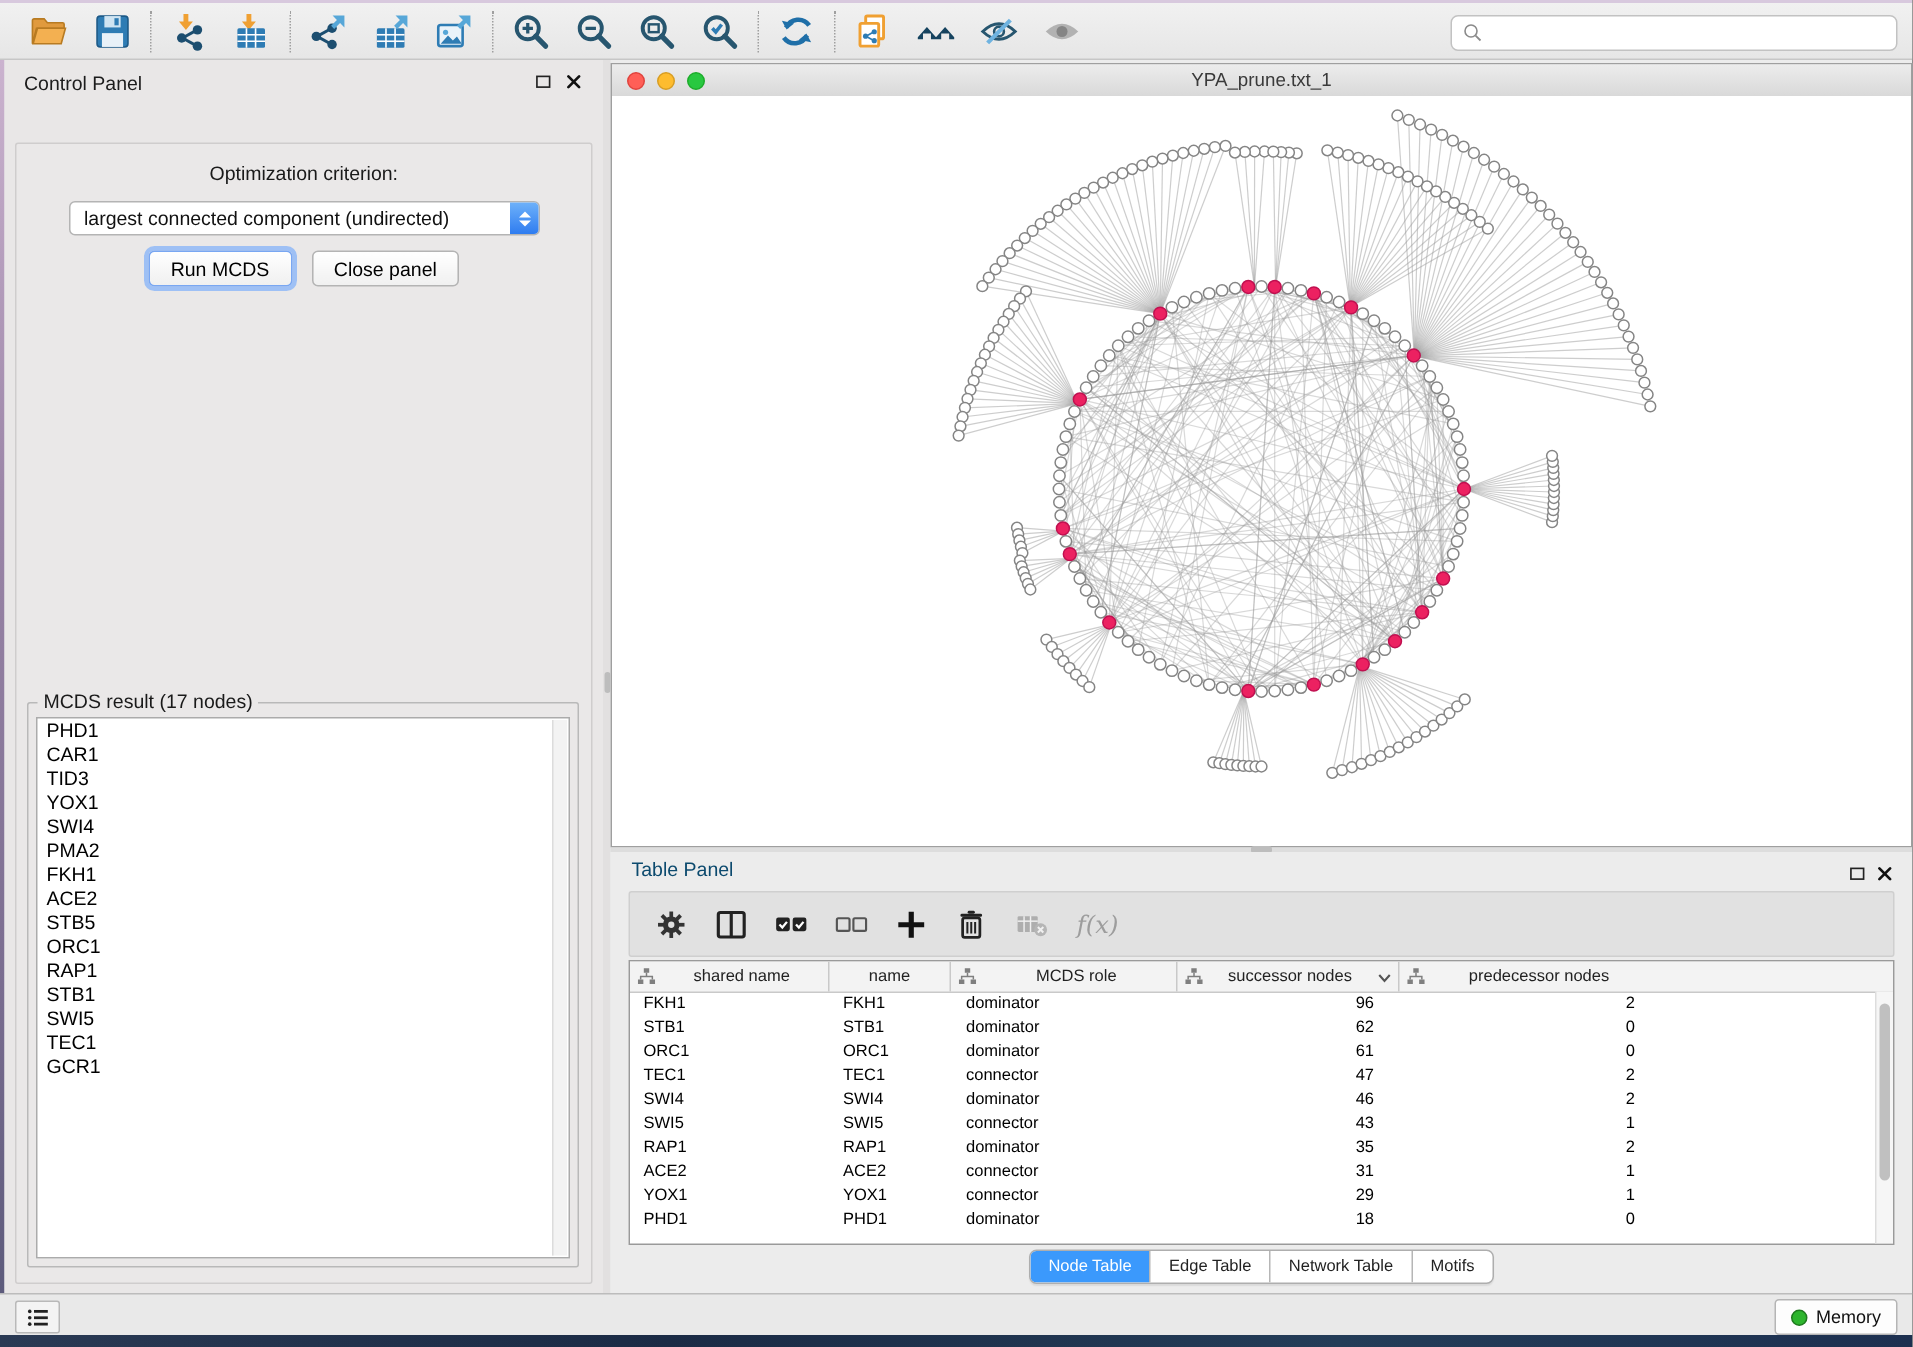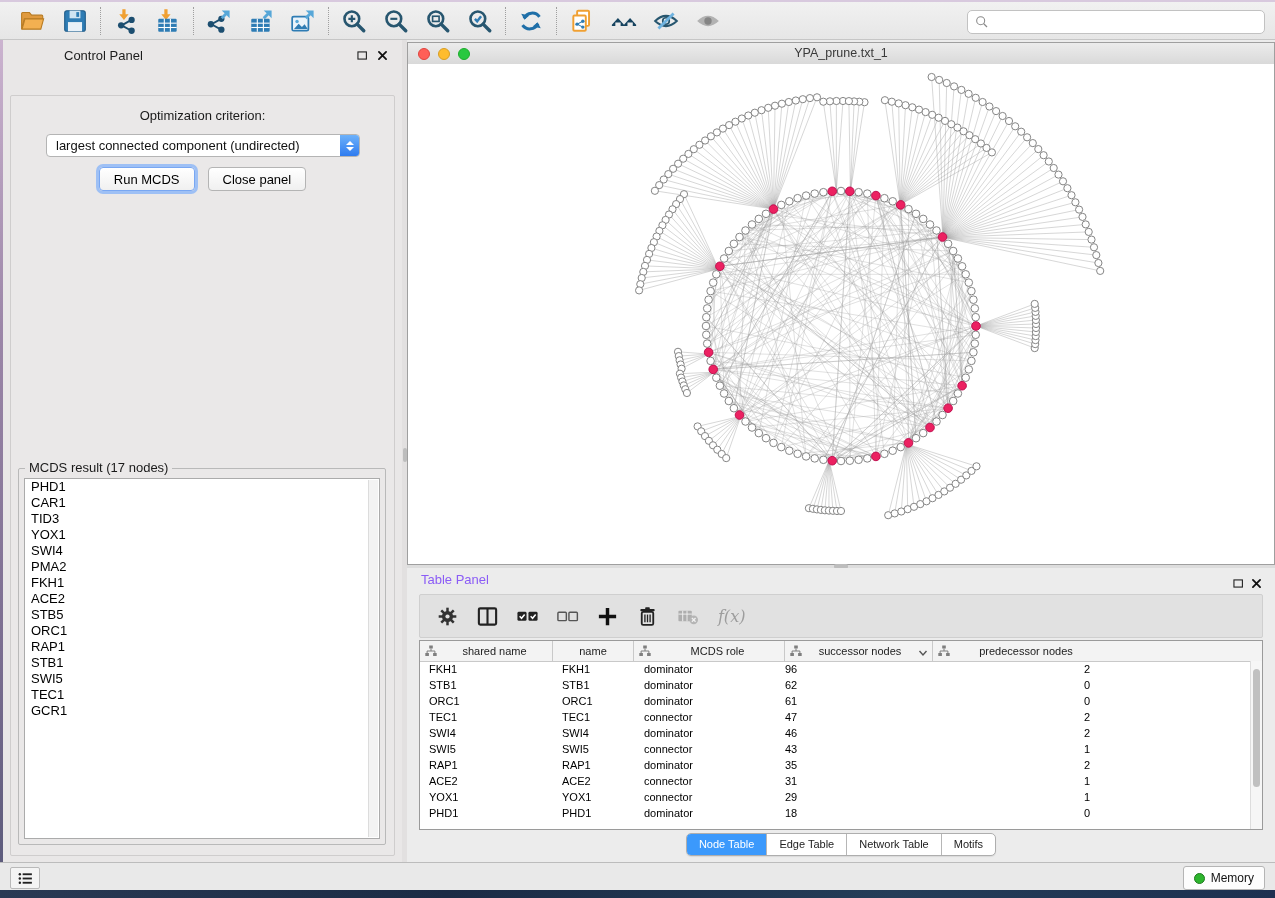--- a/index.html
+++ b/index.html
@@ -18,21 +18,21 @@
   .tb-group{display:flex;align-items:center;gap:16px;padding:0 12px;}
   .tb-sep{width:0;height:28px;border-left:1px dotted #9f9f9f;}
   .tbi{width:26px;height:26px;display:inline-block;}
   .tbi svg{width:100%;height:100%;}
   .search-wrap{position:absolute;right:10px;top:8px;width:296px;height:22px;
     background:#fff;border:1px solid #c2c2c2;border-radius:5px;display:flex;align-items:center;}
   .search-wrap .sic{width:16px;height:16px;margin-left:6px;}
   .search-wrap input{border:none;outline:none;flex:1;height:18px;font-size:12px;background:transparent;}
   
   .control-panel{position:absolute;left:3px;top:40px;width:399px;height:822px;background:#e9e7e7;}
-  .cp-header{position:relative;height:28px;margin-left:48px;}
+  .cp-header{position:relative;height:28px;}
   .cp-title{position:absolute;left:13px;top:8px;font-size:13px;color:#1c1c1c;}
   .panel-ctl{position:absolute;top:8px;width:13px;height:13px;}
   .panel-ctl svg{width:100%;height:100%;}
   .cp-float{right:33px;} .cp-close{right:13px;}
   .seg{display:inline-flex;background:#fff;border:1px solid #aeaeae;border-radius:5px;overflow:hidden;
     box-shadow:0 1px 1px rgba(0,0,0,.08);}
   .seg .tab{padding:2px 13px;font-size:13px;line-height:17px;color:#222;border-left:1px solid #b6b6b6;cursor:default;}
   .seg .tab:first-child{border-left:none;}
   .seg .tab.sel{background:#3b99fc;color:#fff;}
   .cp-tabs{position:absolute;left:0;top:33px;width:100%;text-align:center;z-index:3;}
@@ -66,41 +66,41 @@
   .net-titlebar{position:relative;height:21px;background:linear-gradient(#ececec,#d9d9d9);
     border-bottom:1px solid #b2b2b2;}
   .tl{position:absolute;top:4.5px;width:12px;height:12px;border-radius:50%;}
   .tl.red{left:10px;background:#ff5f57;border:1px solid #e0443e;box-sizing:border-box;}
   .tl.yellow{left:30px;background:#febc2e;border:1px solid #d89e24;box-sizing:border-box;}
   .tl.green{left:50px;background:#28c840;border:1px solid #1dad2b;box-sizing:border-box;}
   .net-title{position:absolute;left:0;right:0;top:3px;text-align:center;font-size:12.5px;color:#3a3a3a;}
   .net-canvas{position:absolute;left:0;top:21px;right:0;bottom:0;background:#fff;}
   
   .table-panel{position:absolute;left:407px;top:568px;width:868px;height:294px;background:#ececec;}
-  .tp-title{position:absolute;left:14px;top:4px;font-size:13px;color:#8b5cf6;}
+  .tp-title{position:absolute;left:14px;top:4px;font-size:13px;color:#0c4a6e;}
   .tp-float{right:30px;} .tp-close{right:12px;}
   .tp-toolbar{position:absolute;left:12px;right:12px;top:26px;height:44px;background:#e1e1e1;
     border:1px solid #cfcfcf;border-radius:2px;display:flex;align-items:center;gap:17px;padding-left:16px;box-sizing:border-box;}
   .tpi{width:23px;height:23px;}
   .tpi svg{width:100%;height:100%;}
   .tpi.fx{width:38px;}
   .ttable{position:absolute;left:12px;right:12px;top:72px;bottom:32px;background:#fff;
     border:1px solid #9a9a9a;box-sizing:border-box;overflow:hidden;}
   .thead-row,.trow{display:grid;grid-template-columns:133px 81px 151px 148px 169px 1fr;}
   .thead-row{height:20px;background:#f3f3f3;border-bottom:1px solid #c9c9c9;}
   .hcell{display:flex;align-items:center;border-right:1px solid #c9c9c9;font-size:11px;color:#222;overflow:hidden;}
   .hcell .nsic{width:12px;height:12px;margin-left:5px;flex:none;}
   .hcell .hlabel{flex:1;text-align:center;white-space:nowrap;}
   .hcell .sortic{width:10px;height:8px;margin-right:4px;flex:none;}
   .hcell.last{border-right:none;}
   .tbody{position:absolute;left:0;right:11px;top:20px;bottom:0;}
   .trow{height:16px;}
   .tcell{font-size:11px;line-height:16px;white-space:nowrap;overflow:hidden;color:#000;}
   .tcell.c0{padding-left:9px;} .tcell.c1{padding-left:9px;} .tcell.c2{padding-left:10px;}
-  .tcell.c3{text-align:left;padding-right:17px;} .tcell.c4{text-align:right;padding-right:12px;}
+  .tcell.c3{text-align:right;padding-right:17px;} .tcell.c4{text-align:right;padding-right:12px;}
   .tscroll{position:absolute;right:0;top:20px;bottom:0;width:11px;background:#f6f6f6;border-left:1px solid #ddd;}
   .tscroll .thumb{position:absolute;left:1.5px;width:7px;top:8px;height:118px;background:#c0c0c0;border-radius:4px;}
   .tp-tabs{position:absolute;left:0;bottom:6px;width:100%;text-align:center;}
   .tp-tabs .seg .tab{font-size:11px;padding:2px 12px;}
   
   .status-bar{position:absolute;left:0;top:862px;width:1275px;height:28px;background:#e9e9e9;
     border-top:1px solid #bcbcbc;box-sizing:border-box;}
   .list-btn{position:absolute;left:10px;top:4px;width:28px;height:20px;background:#f4f4f4;
     border:1px solid #b9b9b9;border-radius:2px;display:flex;align-items:center;justify-content:center;}
   .list-btn .tpi{width:17px;height:17px;}

